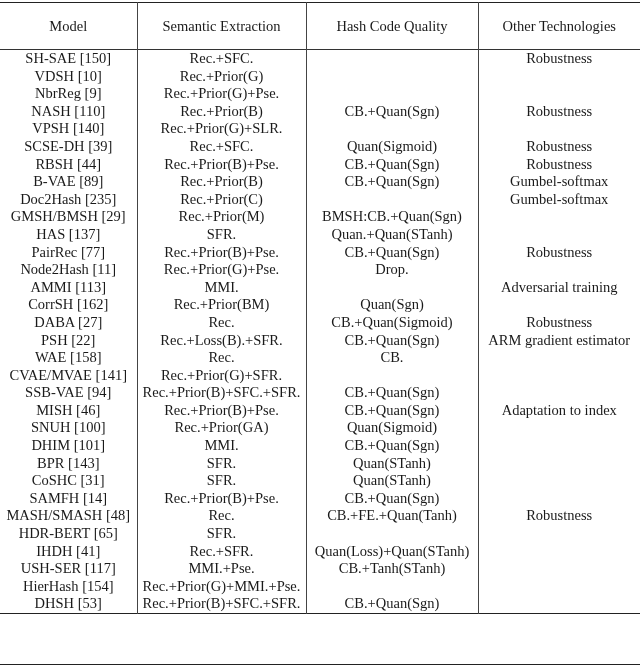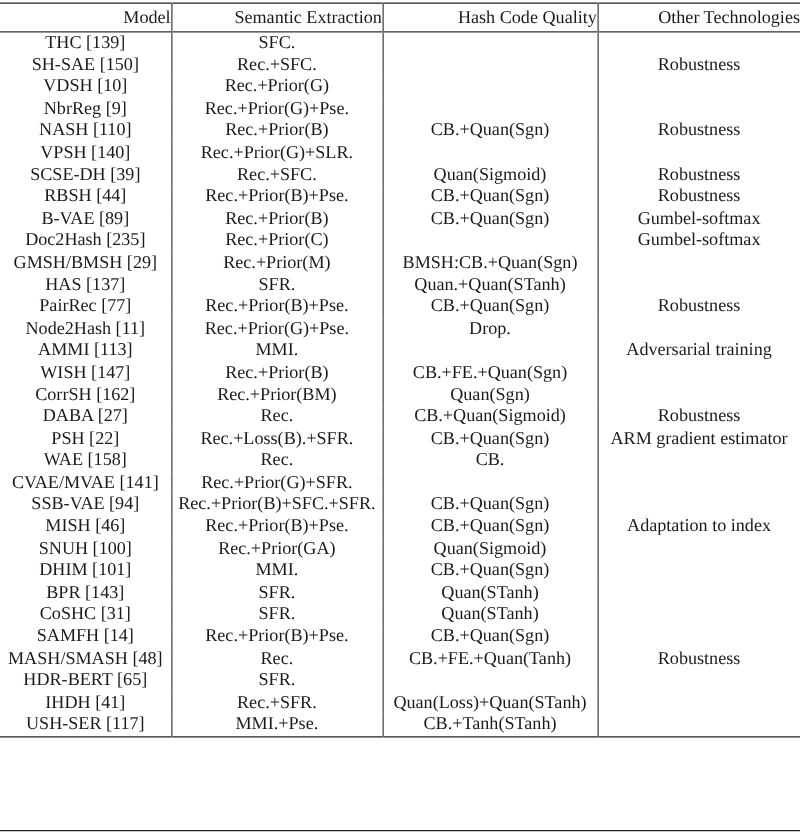--- a/index.html
+++ b/index.html
@@ -4,21 +4,21 @@
 <style>
   html, body { margin: 0; padding: 0; background: #ffffff; }
   body { width: 640px; height: 667px; overflow: hidden; font-family: "Liberation Serif", "DejaVu Serif", serif; color: #1a1a1a; }
   .wrap { position: relative; width: 640px; height: 667px; }
   table { border-collapse: collapse; width: 640px; table-layout: fixed; position: absolute; top: 2px; left: 0; }
   col.c1 { width: 137px; }
   col.c2 { width: 169px; }
   col.c3 { width: 172px; }
   col.c4 { width: 162px; }
   thead tr { border-top: 1.5px solid #222; border-bottom: 1px solid #333; }
-  th { font-weight: normal; font-size: 14.5px; height: 22px; padding: 0; text-align: right; line-height: 22px; }
+  th { font-weight: normal; font-size: 14.5px; height: 22px; padding: 12px; text-align: center; line-height: 22px; }
   td { font-size: 14.5px; height: 17.6px; line-height: 17.6px; padding: 0; text-align: center; white-space: nowrap; }
   th + th, td + td { border-left: 1px solid #444; }
   tbody tr:last-child { border-bottom: 1px solid #222; }
   .bottom-rule { position: absolute; left: 0; width: 640px; height: 1px; background: #222; top: 664px; }
 </style>
 </head>
 <body>
 
 <div class="wrap">
   <table>
@@ -31,26 +31,20 @@
     <thead>
       <tr>
         <th>Model</th>
         <th>Semantic Extraction</th>
         <th>Hash Code Quality</th>
         <th>Other Technologies</th>
       </tr>
     </thead>
     <tbody id="tbody">
         <tr>
-          <td>THC [139]</td>
-          <td>SFC.</td>
-          <td></td>
-          <td></td>
-        </tr>
-        <tr>
           <td>SH-SAE [150]</td>
           <td>Rec.+SFC.</td>
           <td></td>
           <td>Robustness</td>
         </tr>
         <tr>
           <td>VDSH [10]</td>
           <td>Rec.+Prior(G)</td>
           <td></td>
           <td></td>
@@ -121,26 +115,20 @@
           <td>Drop.</td>
           <td></td>
         </tr>
         <tr>
           <td>AMMI [113]</td>
           <td>MMI.</td>
           <td></td>
           <td>Adversarial training</td>
         </tr>
         <tr>
-          <td>WISH [147]</td>
-          <td>Rec.+Prior(B)</td>
-          <td>CB.+FE.+Quan(Sgn)</td>
-          <td></td>
-        </tr>
-        <tr>
           <td>CorrSH [162]</td>
           <td>Rec.+Prior(BM)</td>
           <td>Quan(Sgn)</td>
           <td></td>
         </tr>
         <tr>
           <td>DABA [27]</td>
           <td>Rec.</td>
           <td>CB.+Quan(Sigmoid)</td>
           <td>Robustness</td>
@@ -220,18 +208,30 @@
         <tr>
           <td>IHDH [41]</td>
           <td>Rec.+SFR.</td>
           <td>Quan(Loss)+Quan(STanh)</td>
           <td></td>
         </tr>
         <tr>
           <td>USH-SER [117]</td>
           <td>MMI.+Pse.</td>
           <td>CB.+Tanh(STanh)</td>
+          <td></td>
+        </tr>
+        <tr>
+          <td>HierHash [154]</td>
+          <td>Rec.+Prior(G)+MMI.+Pse.</td>
+          <td></td>
+          <td></td>
+        </tr>
+        <tr>
+          <td>DHSH [53]</td>
+          <td>Rec.+Prior(B)+SFC.+SFR.</td>
+          <td>CB.+Quan(Sgn)</td>
           <td></td>
         </tr>
       </tbody>
   </table>
   <div class="bottom-rule"></div>
 </div>
 
 </body></html>

